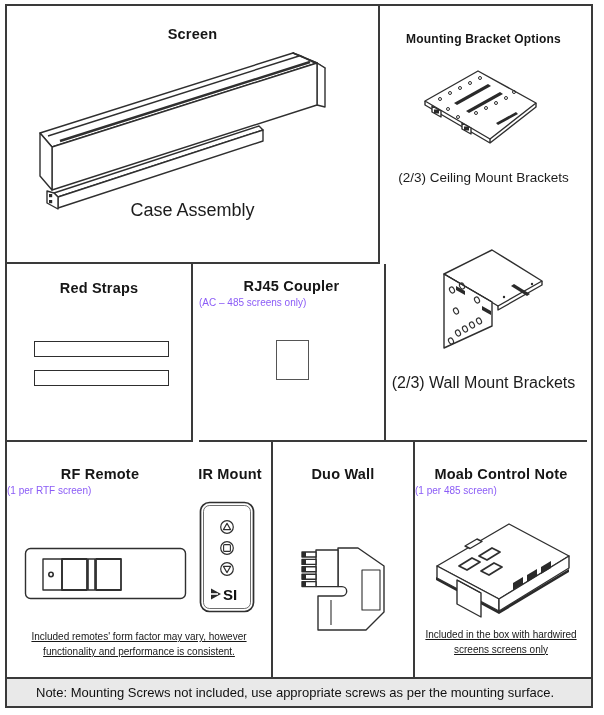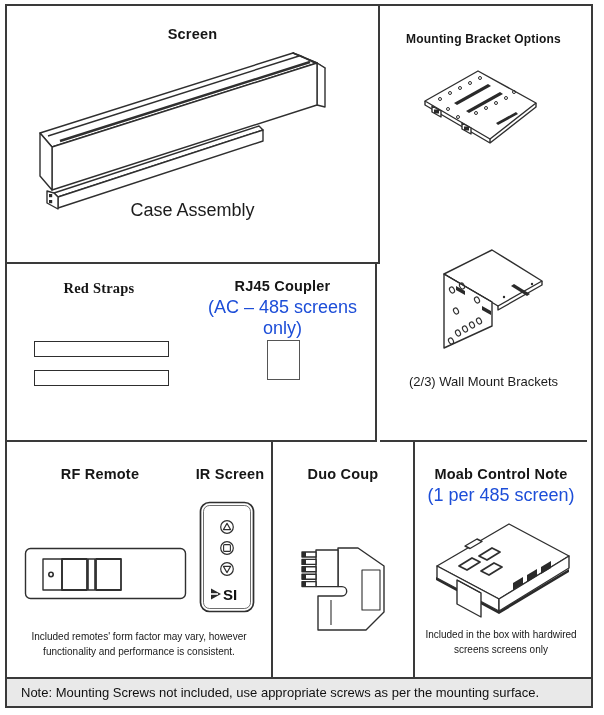--- a/index.html
+++ b/index.html
@@ -4,32 +4,32 @@
 <style>
   html,body{margin:0;padding:0;background:#fff;}
   #stage{position:relative;width:604px;height:715px;background:#fff;
          font-family:"Liberation Sans",sans-serif;color:#161616;overflow:hidden;}
   .frame{position:absolute;left:5px;top:4px;width:584px;height:700px;border:2px solid #3a3a3a;}
   .cell{position:absolute;box-sizing:border-box;background:#fff;}
   .bR{border-right:2px solid #3a3a3a;}
   .bB{border-bottom:2px solid #3a3a3a;}
   .cell-screen{left:0;top:0;width:373px;height:258px;}
   .cell-mounting{left:373px;top:0;width:207px;height:436px;}
-  .cell-straps{left:0;top:258px;width:186px;height:178px;font-family:Liberation Serif, serif;}
-  .cell-rj45{left:183px;top:258px;width:187px;height:178px;}
+  .cell-straps{left:0;top:258px;width:186px;height:178px;}
+  .cell-rj45{left:192px;top:258px;width:187px;height:178px;}
   .cell-remotes{left:0;top:436px;width:266px;height:235px;}
   .cell-duo{left:266px;top:436px;width:142px;height:235px;}
   .cell-moab{left:408px;top:436px;width:172px;height:235px;}
   .note-bar{position:absolute;left:0;right:0;bottom:0;height:27px;background:#e9e9e9;
-            border-top:2px solid #3a3a3a;display:flex;align-items:center;padding-left:14px;
+            border-top:2px solid #3a3a3a;display:flex;align-items:center;padding-left:29px;
             font-size:13px;color:#101010;}
   .t{position:absolute;left:0;right:0;text-align:center;font-weight:700;font-size:14.5px;letter-spacing:.2px;}
-  .sub{position:absolute;left:0;right:0;text-align:center;font-size:18px;color:#1d4ed8;}
+  .sub{position:absolute;left:0;right:0;text-align:left;font-size:10px;color:#8b5cf6;}
   .cap{position:absolute;left:0;right:0;text-align:center;font-size:18px;color:#1c1c1c;}
-  .tiny{position:absolute;left:0;right:0;text-align:center;font-size:10px;line-height:1.45;color:#181818;}
+  .tiny{position:absolute;left:0;right:0;text-align:center;font-size:10px;line-height:1.45;color:#181818;text-decoration:underline;}
   .strap{position:absolute;left:27px;width:133px;height:14px;border:1.5px solid #2e2e2e;}
   .rj45-box{position:absolute;left:77px;top:76px;width:31px;height:38px;border:1.5px solid #555;}
   svg{position:absolute;overflow:visible;}
   .ln{fill:#fff;stroke:#2f2f2f;stroke-width:1.4;stroke-linejoin:round;}
   .lnf{fill:none;stroke:#2f2f2f;stroke-width:1.4;stroke-linejoin:round;}
   .dk{fill:#2a2a2a;stroke:none;}
 </style>
 </head>
 <body>
 
@@ -76,20 +76,21 @@
             <circle cx="70" cy="17" r="1.5"></circle>
           <circle cx="66" cy="52" r="1.5"></circle>
             <circle cx="76" cy="47" r="1.5"></circle>
             <circle cx="86" cy="42" r="1.5"></circle>
           <circle cx="96" cy="37" r="1.5"></circle>
             <circle cx="104" cy="31" r="1.5"></circle>
           <circle cx="38" cy="48" r="1.5"></circle>
             <circle cx="48" cy="56" r="1.5"></circle>
         </g>
       </svg>
+      <div class="cap" style="top:164px;font-size:13.5px">(2/3) Ceiling Mount Brackets</div>
       <svg style="left:36px;top:230px" width="140" height="135" viewBox="0 0 140 135">
         <polygon class="ln" points="28,38 76,14 126,45 82,70"></polygon>
         <path class="lnf" d="M126,45 L126,49 L82,74 L82,70"></path>
         <polygon class="dk" points="95,50 111,60 114,58 98,48"></polygon>
         <circle class="dk" cx="116" cy="48" r="1.2"></circle>
           <circle class="dk" cx="88" cy="61" r="1.2"></circle>
         <polygon class="ln" points="28,38 28,112 76,90 76,66"></polygon>
         <line class="lnf" x1="28" y1="38" x2="76" y2="66"></line>
         <path class="dk" d="M40,50 l9,5 l0,4 l-9,-5 z"></path>
         <path class="dk" d="M66,70 l9,5 l0,4 l-9,-5 z"></path>
@@ -98,38 +99,39 @@
           <ellipse cx="46" cy="50" rx="2.3" ry="3.2" transform="rotate(-28 46 50)"></ellipse>
           <ellipse cx="40" cy="75" rx="2.3" ry="3.2" transform="rotate(-28 40 75)"></ellipse>
           <ellipse cx="61" cy="64" rx="2.3" ry="3.2" transform="rotate(-28 61 64)"></ellipse>
           <ellipse cx="63" cy="85" rx="2.3" ry="3.2" transform="rotate(-28 63 85)"></ellipse>
           <ellipse cx="56" cy="89" rx="2.3" ry="3.2" transform="rotate(-28 56 89)"></ellipse>
           <ellipse cx="49" cy="93" rx="2.3" ry="3.2" transform="rotate(-28 49 93)"></ellipse>
           <ellipse cx="42" cy="97" rx="2.3" ry="3.2" transform="rotate(-28 42 97)"></ellipse>
           <ellipse cx="35" cy="105" rx="2.3" ry="3.2" transform="rotate(-28 35 105)"></ellipse>
         </g>
       </svg>
-      <div class="cap" style="top:368px;font-size:13px">(2/3) Wall Mount Brackets</div>
+      <div class="cap" style="top:368px;font-size:16px">(2/3) Wall Mount Brackets</div>
     </div>
 
     <div class="cell cell-straps bR bB">
       <div class="t" style="top:16px">Red Straps</div>
       <div class="strap" style="top:77px"></div>
       <div class="strap" style="top:106px"></div>
     </div>
 
     <div class="cell cell-rj45 bR bB">
       <div class="t" style="top:14px">RJ45 Coupler</div>
       <div class="sub" style="top:33px">(AC – 485 screens only)</div>
       <div class="rj45-box"></div>
     </div>
 
     <div class="cell cell-remotes bR">
       <div class="t" style="top:24px;left:0;right:auto;width:186px">RF Remote</div>
-      <div class="t" style="top:24px;left:182px;right:auto;width:82px">IR Screen</div>
+      <div class="sub" style="top:43px;left:0;right:auto;width:186px">(1 per RTF screen)</div>
+      <div class="t" style="top:24px;left:182px;right:auto;width:82px">IR Mount</div>
       <svg style="left:17px;top:105px" width="164" height="55" viewBox="0 0 164 55">
         <rect class="ln" x="1.5" y="1.5" width="160" height="50" rx="5"></rect>
         <rect class="lnf" x="19" y="12" width="19" height="31"></rect>
         <circle class="lnf" cx="27" cy="27.5" r="2.2" style="stroke-width:1.6"></circle>
         <rect class="lnf" x="38" y="12" width="25" height="31" style="stroke-width:1.8"></rect>
         <rect class="lnf" x="64" y="12" width="7" height="31" style="stroke-width:1.6"></rect>
         <rect class="lnf" x="72" y="12" width="25" height="31" style="stroke-width:1.8"></rect>
       </svg>
       <svg style="left:192px;top:59px" width="57" height="114" viewBox="0 0 57 114">
         <rect class="ln" x="1.5" y="1.5" width="53" height="109" rx="9" style="stroke-width:1.7"></rect>
@@ -152,21 +154,21 @@
           <text x="24" y="99" font-size="15" font-weight="bold" fill="#111" font-family="Liberation Sans, sans-serif">SI</text>
         </g>
       </svg>
       <div class="tiny" style="top:188px">
         <span>Included remotes' form factor may vary, however</span><br>
         <span>functionality and performance is consistent.</span>
       </div>
     </div>
 
     <div class="cell cell-duo bR">
-      <div class="t" style="top:24px">Duo Coup</div>
+      <div class="t" style="top:24px">Duo Wall</div>
       <svg style="left:23px;top:96px" width="95" height="98" viewBox="0 0 95 98">
         <path class="ln" d="M42,10 L62,10 L88,28 L88,74 L70,92 L22,92 L22,58 L46,58 A4.7,4.7 0 0 0 46,48.6 L42,48.6 Z"></path>
         <rect class="lnf" x="66" y="32" width="18" height="40" style="stroke-width:1.1"></rect>
         <line class="lnf" x1="35" y1="62" x2="35" y2="87" style="stroke-width:1.1"></line>
         <rect class="ln" x="20" y="12" width="22" height="36.6"></rect>
         <g>
           <rect class="ln" x="6" y="14" width="14" height="5"></rect>
             <rect class="dk" x="6" y="14" width="4" height="5"></rect>
           <rect class="ln" x="6" y="21.4" width="14" height="5"></rect>
             <rect class="dk" x="6" y="21.4" width="4" height="5"></rect>

